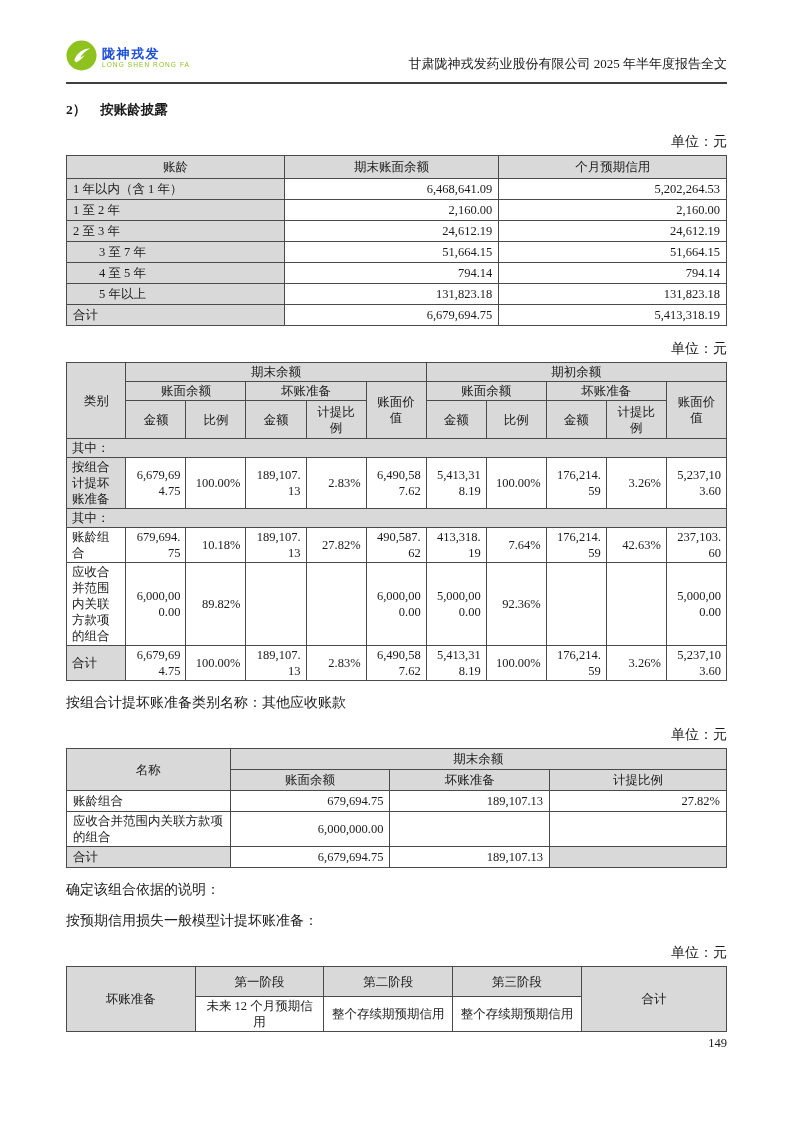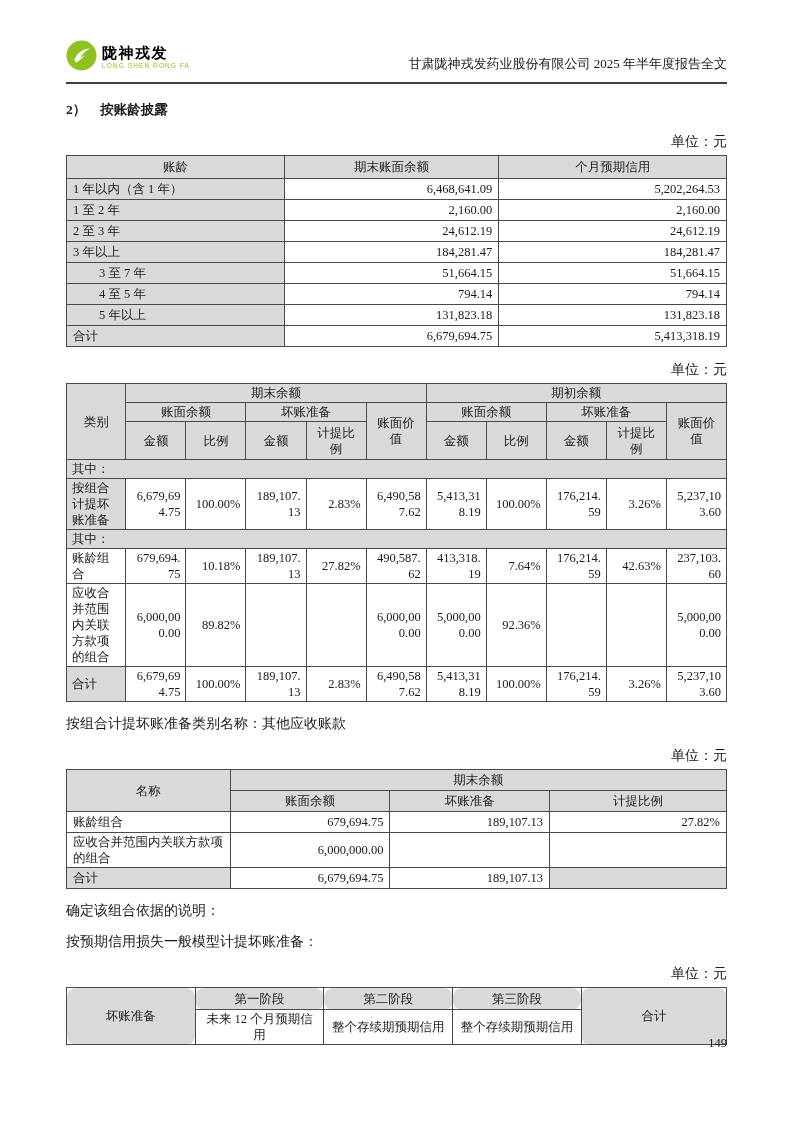--- a/index.html
+++ b/index.html
@@ -16,21 +16,21 @@
   .content { padding:0 66px; }
 
   
   .hdr {
     display:flex; justify-content:space-between; align-items:flex-end;
     padding-top:40px; padding-bottom:7px;
     border-bottom:2px solid #3f3f3f;
   }
   .brand { display:flex; align-items:center; gap:5px; }
   .brand-txt { display:flex; flex-direction:column; line-height:1; }
-  .brand-cn { font-size:15px; font-weight:bold; color:#000000; letter-spacing:1.5px; font-family:Liberation Serif, serif; }
+  .brand-cn { font-size:13px; font-weight:bold; color:#1d4ed8; letter-spacing:1.5px; font-family:Liberation Sans, sans-serif; }
   .brand-en { font-size:6.5px; color:#8dc21f; letter-spacing:1.1px; margin-top:2px; font-family:"Liberation Sans",sans-serif; }
   .doc-title { font-size:13px; padding-bottom:2px; }
 
   
   .sec-h { margin-top:17px; font-size:13.5px; font-weight:bold; }
   .sec-h .num { margin-right:14px; }
   .unit { margin-top:14px; margin-bottom:4px; text-align:right; font-size:14px; }
   .note-line { margin-top:13px; font-size:14px; }
 
   
@@ -51,21 +51,21 @@
   .t2 th, .t2 td { padding:1px 5px; }
   .t2 .sub { background:#d9d9d9; text-align:left; height:18px;margin-top:16px; }
   .t2 td { word-break:break-all; }
   .t2 th.tall { height:38px; }
 
   
   .t3 th { height:21px; }
   .t3 td { height:21px; }
 
   
-  .t4 th, .t4 td { height:22px;border-radius:9px; }
+  .t4 th, .t4 td { height:30px; }
 
   .pageno { position:absolute; right:66px; top:1036px; font-size:12.5px; }
 </style>
 </head>
 <body>
 
 <div class="page">
   <div class="content">
 
     <div class="hdr">
@@ -110,25 +110,20 @@
         <td class="lab shade">1 至 2 年</td>
         <td class="num">2,160.00</td>
         <td class="num">2,160.00</td>
       </tr>
       <tr>
         <td class="lab shade">2 至 3 年</td>
         <td class="num">24,612.19</td>
         <td class="num">24,612.19</td>
       </tr>
       <tr>
-        <td class="lab shade">3 年以上</td>
-        <td class="num">184,281.47</td>
-        <td class="num">184,281.47</td>
-      </tr>
-      <tr>
         <td class="lab shade ind">3 至 7 年</td>
         <td class="num">51,664.15</td>
         <td class="num">51,664.15</td>
       </tr>
       <tr>
         <td class="lab shade ind">4 至 5 年</td>
         <td class="num">794.14</td>
         <td class="num">794.14</td>
       </tr>
       <tr>

